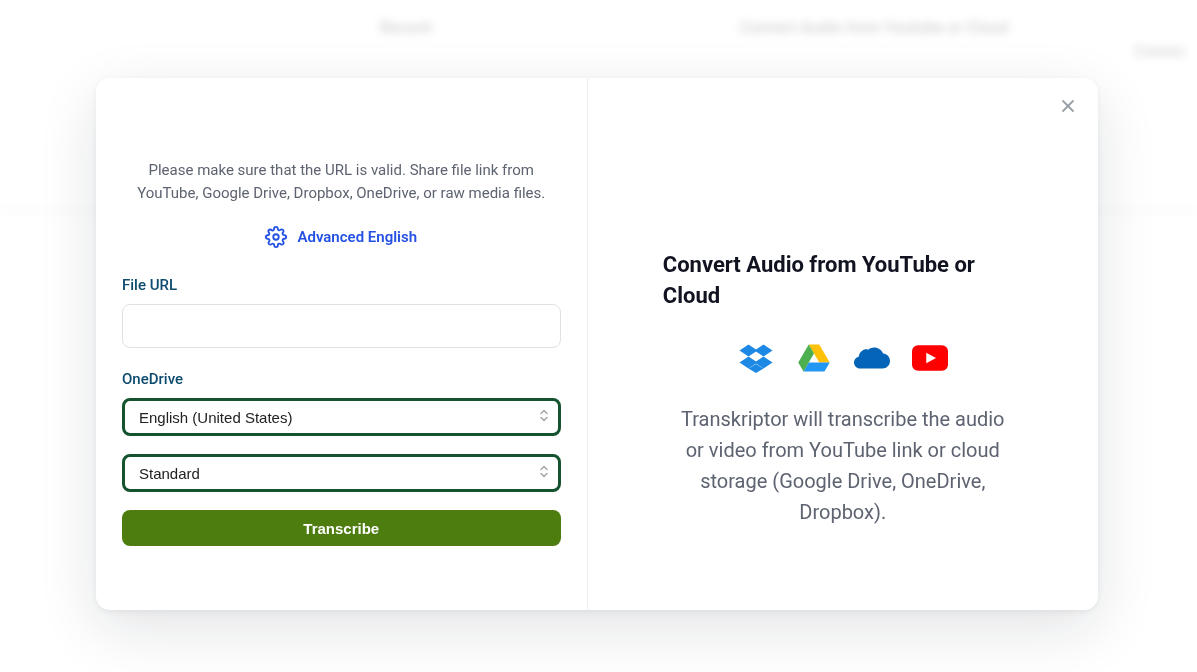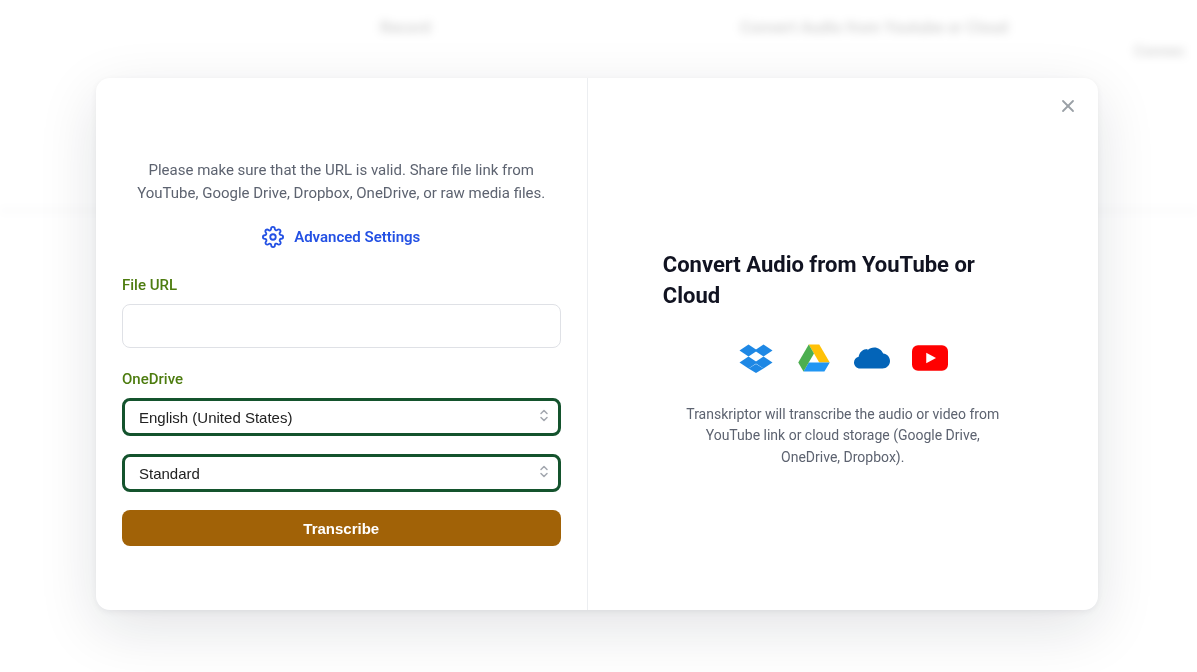--- a/index.html
+++ b/index.html
@@ -102,21 +102,21 @@
       font-size: 15px;
       cursor: pointer;
       margin-bottom: 28px;
     }
     .adv-settings svg {
       width: 22px;
       height: 22px;
     }
     .field-label {
       font-size: 15px;
-      color: #4d7c0f;
+      color: #0c4a6e;
       font-weight: 500;
       margin-bottom: 10px;
     }
     .text-input {
       width: 100%;
       height: 44px;
       border: 1px solid #dfe1e6;
       border-radius: 8px;
       padding: 0 14px;
       font-size: 15px;
@@ -147,21 +147,21 @@
       position: absolute;
       right: 12px;
       top: 50%;
       transform: translateY(-50%);
       pointer-events: none;
       color: #a3a7af;
     }
     .primary-btn {
       width: 100%;
       height: 36px;
-      background: #a16207;
+      background: #4d7c0f;
       color: #fff;
       border: none;
       border-radius: 8px;
       font-size: 15px;
       font-weight: 600;
       cursor: pointer;
     }
     .right-title {
       font-size: 22px;
       font-weight: 700;
@@ -179,21 +179,21 @@
       margin-bottom: 28px;
     }
     .icon-row .svc-icon {
       width: 36px;
       height: 36px;
       display: flex;
       align-items: center;
       justify-content: center;
     }
     .right-desc {
-      font-size: 14px;
+      font-size: 20px;
       color: #5d6370;
       text-align: center;
       line-height: 1.55;
       max-width: 330px;
     }
   </style>
 </head>
 <body>
 
 <div class="backdrop">
@@ -205,21 +205,21 @@
 
 <div class="modal">
   <div class="left">
     <p class="subtitle">Please make sure that the URL is valid. Share file link from YouTube, Google Drive, Dropbox, OneDrive, or raw media files.</p>
 
     <div class="adv-settings">
       <svg viewBox="0 0 24 24" fill="none" stroke="#2451e4" stroke-width="2" stroke-linecap="round" stroke-linejoin="round">
         <circle cx="12" cy="12" r="3"></circle>
         <path d="M19.4 15a1.65 1.65 0 0 0 .33 1.82l.06.06a2 2 0 1 1-2.83 2.83l-.06-.06a1.65 1.65 0 0 0-1.82-.33 1.65 1.65 0 0 0-1 1.51V21a2 2 0 0 1-4 0v-.09a1.65 1.65 0 0 0-1-1.51 1.65 1.65 0 0 0-1.82.33l-.06.06a2 2 0 1 1-2.83-2.83l.06-.06a1.65 1.65 0 0 0 .33-1.82 1.65 1.65 0 0 0-1.51-1H3a2 2 0 0 1 0-4h.09a1.65 1.65 0 0 0 1.51-1 1.65 1.65 0 0 0-.33-1.82l-.06-.06a2 2 0 1 1 2.83-2.83l.06.06a1.65 1.65 0 0 0 1.82.33h0a1.65 1.65 0 0 0 1-1.51V3a2 2 0 0 1 4 0v.09a1.65 1.65 0 0 0 1 1.51h0a1.65 1.65 0 0 0 1.82-.33l.06-.06a2 2 0 1 1 2.83 2.83l-.06.06a1.65 1.65 0 0 0-.33 1.82v0a1.65 1.65 0 0 0 1.51 1H21a2 2 0 0 1 0 4h-.09a1.65 1.65 0 0 0-1.51 1z"></path>
       </svg>
-      <span>Advanced Settings</span>
+      <span>Advanced English</span>
     </div>
 
     <label class="field-label">File URL</label>
     <input type="text" class="text-input" placeholder="" style="">
 
     <label class="field-label">OneDrive</label>
     <div class="select-wrap">
       <select class="select-input">
         <option>English (United States)</option>
       </select>

